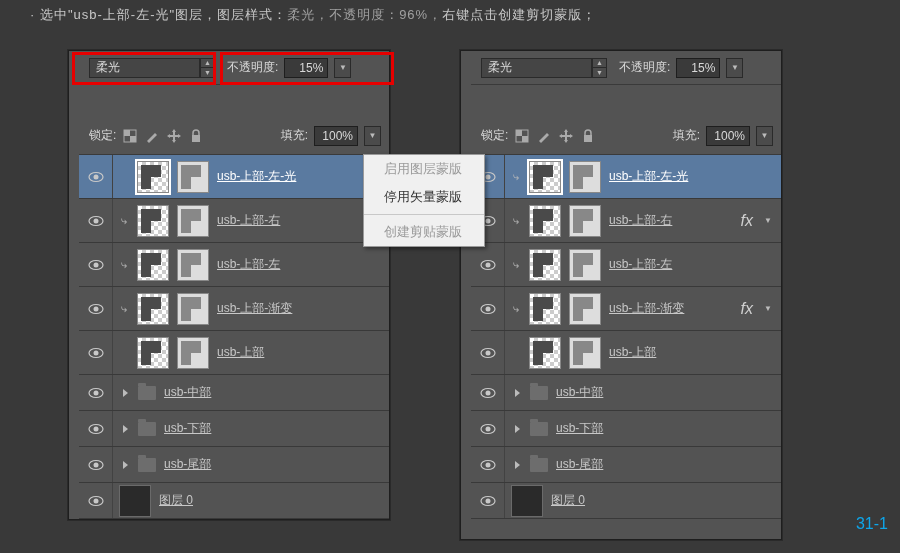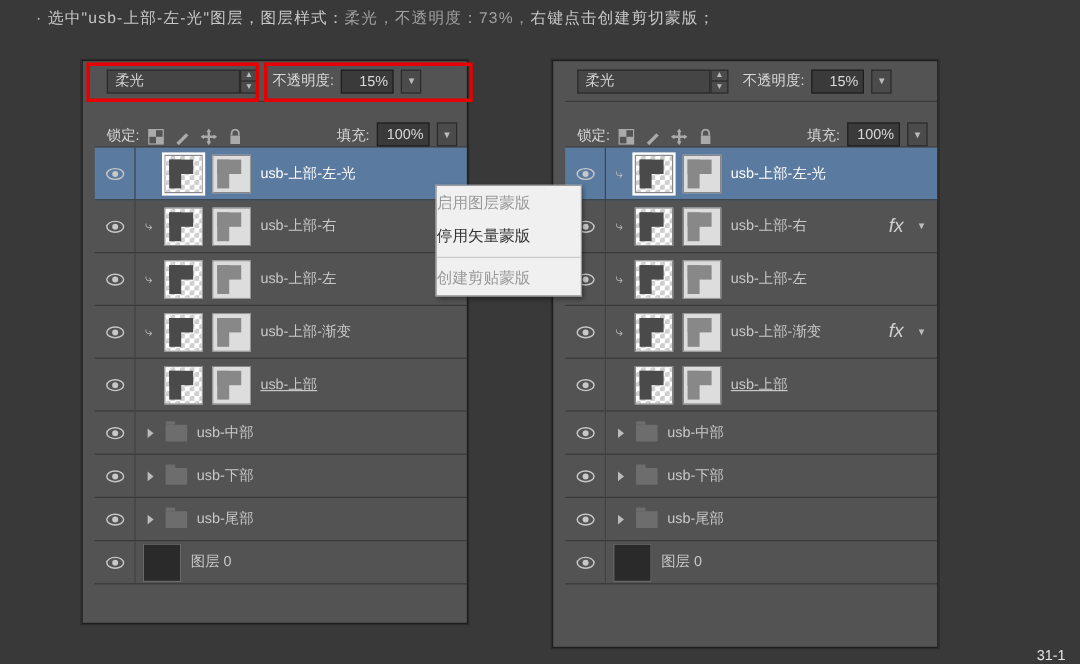--- a/index.html
+++ b/index.html
@@ -18,21 +18,21 @@
   .stepper .arr { flex:1; display:flex; align-items:center; justify-content:center; font-size:7px; color:#bbb; border-bottom:1px solid #2a2a2a;}
   .stepper .arr:last-child{border:none;}
   .opa-label { margin-left: 6px; color: #d9d9d9; font-size: 12px; }
   .num-box { width: 44px; height: 20px; background: #3a3a3a; border: 1px solid #1e1e1e; color: #d9d9d9; display:flex; align-items:center; justify-content:flex-end; padding:0 4px; }
   .drop-btn { width: 17px; height: 20px; background: #4b4b4b; border: 1px solid #2a2a2a; display:flex; align-items:center; justify-content:center; color:#bbb; font-size:8px; }
 
   .redbox-bm { position: absolute; border: 3px solid #e60000; }
   .rb1 { left: 72px; top: 52px; width: 144px; height: 33px; }
   .rb2 { left: 220px; top: 52px; width: 174px; height: 33px; }
 
-  .row-lock { display: flex; align-items: flex-end; padding: 0 8px 0 10px; height: 38px; border-bottom: 1px solid #3a3a3a; gap:6px; }
+  .row-lock { display: flex; align-items: center; padding: 0 8px 0 10px; height: 38px; border-bottom: 1px solid #3a3a3a; gap:6px;margin-top:32px; }
   .lock-lbl { color:#d9d9d9; }
   .ico { width:16px; height:16px; display:flex; align-items:center; justify-content:center; color:#bbb; }
   .ico svg { width:14px; height:14px; }
   .spacer { flex:1; }
 
   .layers { }
   .layer { display:flex; align-items:center; height:44px; border-bottom:1px solid #393939; }
   .layer.sel { background:#5a7aa0; color:#fff; }
   .layer.group { height:36px; }
   .vis-col { width:34px; height:100%; display:flex; align-items:center; justify-content:center; border-right:1px solid #424242; }
@@ -44,38 +44,38 @@
   .thumb.sel-thumb { outline:2px solid #fff; }
   .thumb .chk { position:absolute; inset:0; background:
     linear-gradient(45deg,#ccc 25%,transparent 25%,transparent 75%,#ccc 75%),
     linear-gradient(45deg,#ccc 25%,#fff 25%,#fff 75%,#ccc 75%);
     background-size:8px 8px; background-position:0 0,4px 4px; }
   .thumb .shape { position:absolute; }
   .thumb-folder { width:18px; height:14px; background:#6d6d6d; border-radius:1px; position:relative; }
   .thumb-folder::before{content:"";position:absolute;top:-3px;left:0;width:8px;height:3px;background:#6d6d6d;border-radius:1px 1px 0 0;}
   .thumb-plain { width:32px; height:32px; background:#2a2a2a; border:1px solid #6a6a6a;}
   .tri { width:0;height:0;border-left:5px solid #bbb;border-top:4px solid transparent;border-bottom:4px solid transparent; margin:0 2px 0 4px;}
-  .lname { font-size:12px; }
+  .lname { font-size:12px;text-decoration:underline; }
   .lname.u { text-decoration: underline; }
   .fx { color:#d0d0d0; font-style:italic; margin-left:auto; font-size:16px; }
   .exp { width:14px; text-align:center; color:#bbb; font-size:8px;}
 
   .ctx-menu { position:absolute; left:363px; top:154px; width:122px; background:#f0f0f0; border:1px solid #9a9a9a; box-shadow:2px 2px 4px rgba(0,0,0,.4); color:#333; font-size:13px; }
-  .ctx-menu .mi { padding:5px 0; }
+  .ctx-menu .mi { padding:5px 20px; }
   .ctx-menu .mi.dis { color:#9a9a9a; }
   .ctx-menu .mi.hl { background:#3a76d6; color:#fff; }
   .ctx-menu .sep { height:1px; background:#c8c8c8; margin:3px 0; }
 
-  .fignum { position:absolute; right:12px; bottom:0; color:#e5e5e5; font-size:12px; }
+  .fignum { position:absolute; right:12px; bottom:20px; color:#0ea5e9; font-size:16px; }
 </style>
 </head>
 <body>
 
 <div class="instruction">
-  <span>· 选中"usb-上部-左-光"图层，图层样式：</span><span class="code">柔光，不透明度：73%，</span><span>右键点击创建剪切蒙版；</span>
+  <span>· 选中"usb-上部-左-光"图层，图层样式：</span><span class="code">柔光，不透明度：96%，</span><span>右键点击创建剪切蒙版；</span>
 </div>
 
 <div class="panels">
 
   <div class="panel left">
     <div class="row-top">
       <div class="bm-select">
         <div class="sel">柔光</div>
         <div class="stepper">
             <div class="arr">▲</div>

